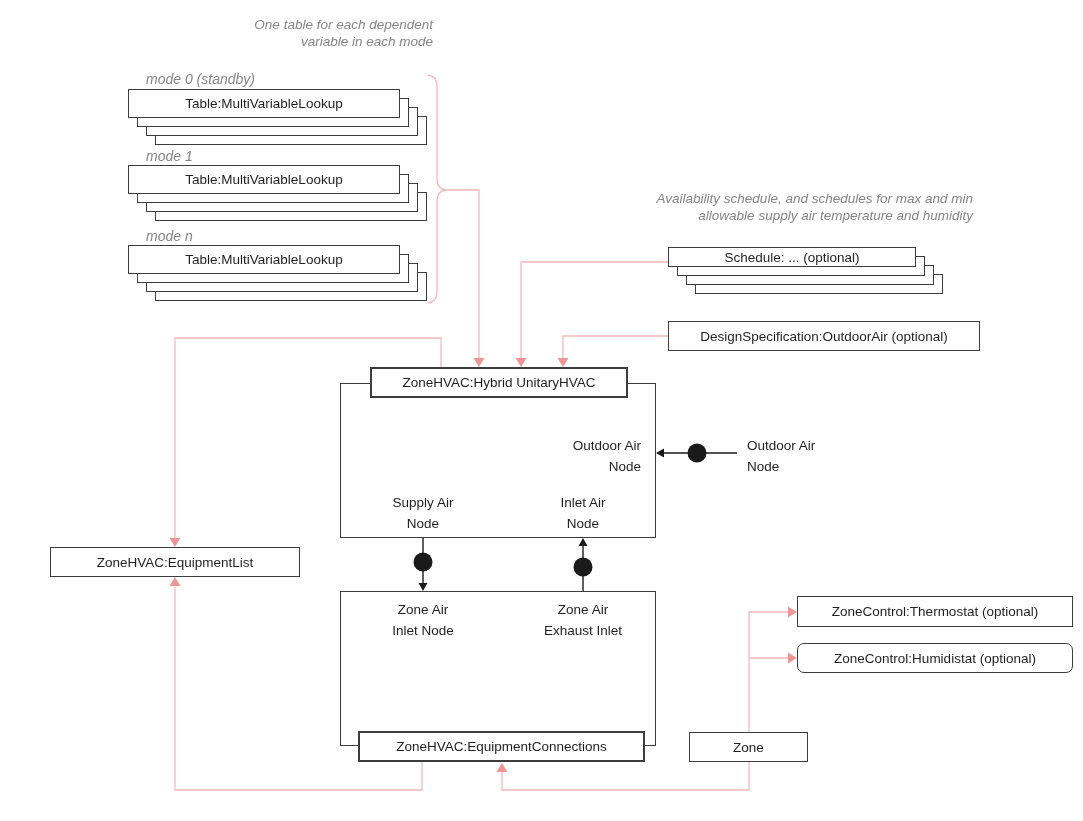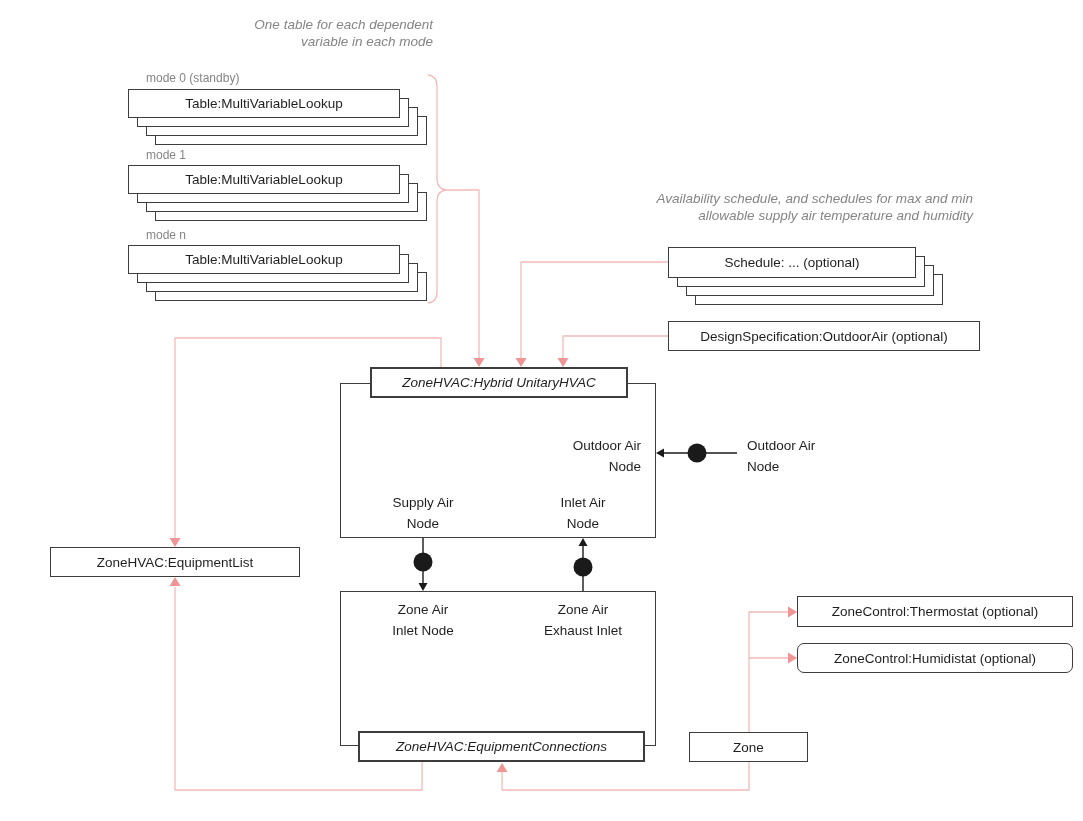--- a/index.html
+++ b/index.html
@@ -17,38 +17,38 @@
   .black-fill{fill:var(--connector-black);stroke:none;}
   .fan{fill:var(--fan-gray);stroke:none;}
   .box{
     position:absolute;z-index:2;
     background:#fff;border:1.5px solid var(--box-border);
     box-sizing:border-box;
     display:flex;align-items:center;justify-content:center;
     font-size:13.5px;color:var(--text-dark);
     white-space:nowrap;
   }
-  .box.heavy{border-width:2px;font-style:italic;}
+  .box.heavy{border-width:2px;}
   .frame{
     position:absolute;z-index:1;background:#fff;
     border:1.7px solid var(--box-border);box-sizing:border-box;
   }
   .stack{position:absolute;z-index:2;}
   .stack-layer{
     position:absolute;left:0;top:0;width:100%;height:100%;
     background:#fff;border:1.4px solid var(--box-border);box-sizing:border-box;
     display:flex;align-items:center;justify-content:center;
     font-size:13.5px;color:var(--text-dark);white-space:nowrap;
   }
   .off1{transform:translate(9px,9px);}
   .off2{transform:translate(18px,18px);}
   .off3{transform:translate(27px,27px);}
   .mode-label{
     position:absolute;z-index:2;
-    font-size:12px;color:var(--annotation-gray);
+    font-size:14px;font-style:italic;color:var(--annotation-gray);
     white-space:nowrap;
   }
   .note{
     position:absolute;z-index:2;text-align:right;
     font-size:13.5px;font-style:italic;color:var(--annotation-gray);
     line-height:17px;
   }
   .node-label{
     position:absolute;z-index:3;
     font-size:13.5px;line-height:21px;color:var(--text-dark);
@@ -130,21 +130,21 @@
     <div class="stack-layer off2"></div>
     <div class="stack-layer off1"></div>
     <div class="stack-layer">Table:MultiVariableLookup</div>
   </div>
 
   <div class="note" style="left:633px;top:190px;width:340px;">
     <div>Availability schedule, and schedules for max and min</div>
     <div>allowable supply air temperature and humidity</div>
   </div>
 
-  <div class="stack" style="left:668px;top:247px;width:248px;height:31px;">
+  <div class="stack" style="left:668px;top:247px;width:248px;height:20px;">
     <div class="stack-layer off3"></div>
     <div class="stack-layer off2"></div>
     <div class="stack-layer off1"></div>
     <div class="stack-layer">Schedule: ... (optional)</div>
   </div>
 
   <div class="box" style="left:668px;top:321px;width:312px;height:30px;">DesignSpecification:OutdoorAir (optional)</div>
 
   <div class="frame" style="left:340px;top:383px;width:316px;height:155px;"></div>
   <div class="box heavy" style="left:370px;top:367px;width:258px;height:31px;">ZoneHVAC:Hybrid UnitaryHVAC</div>

